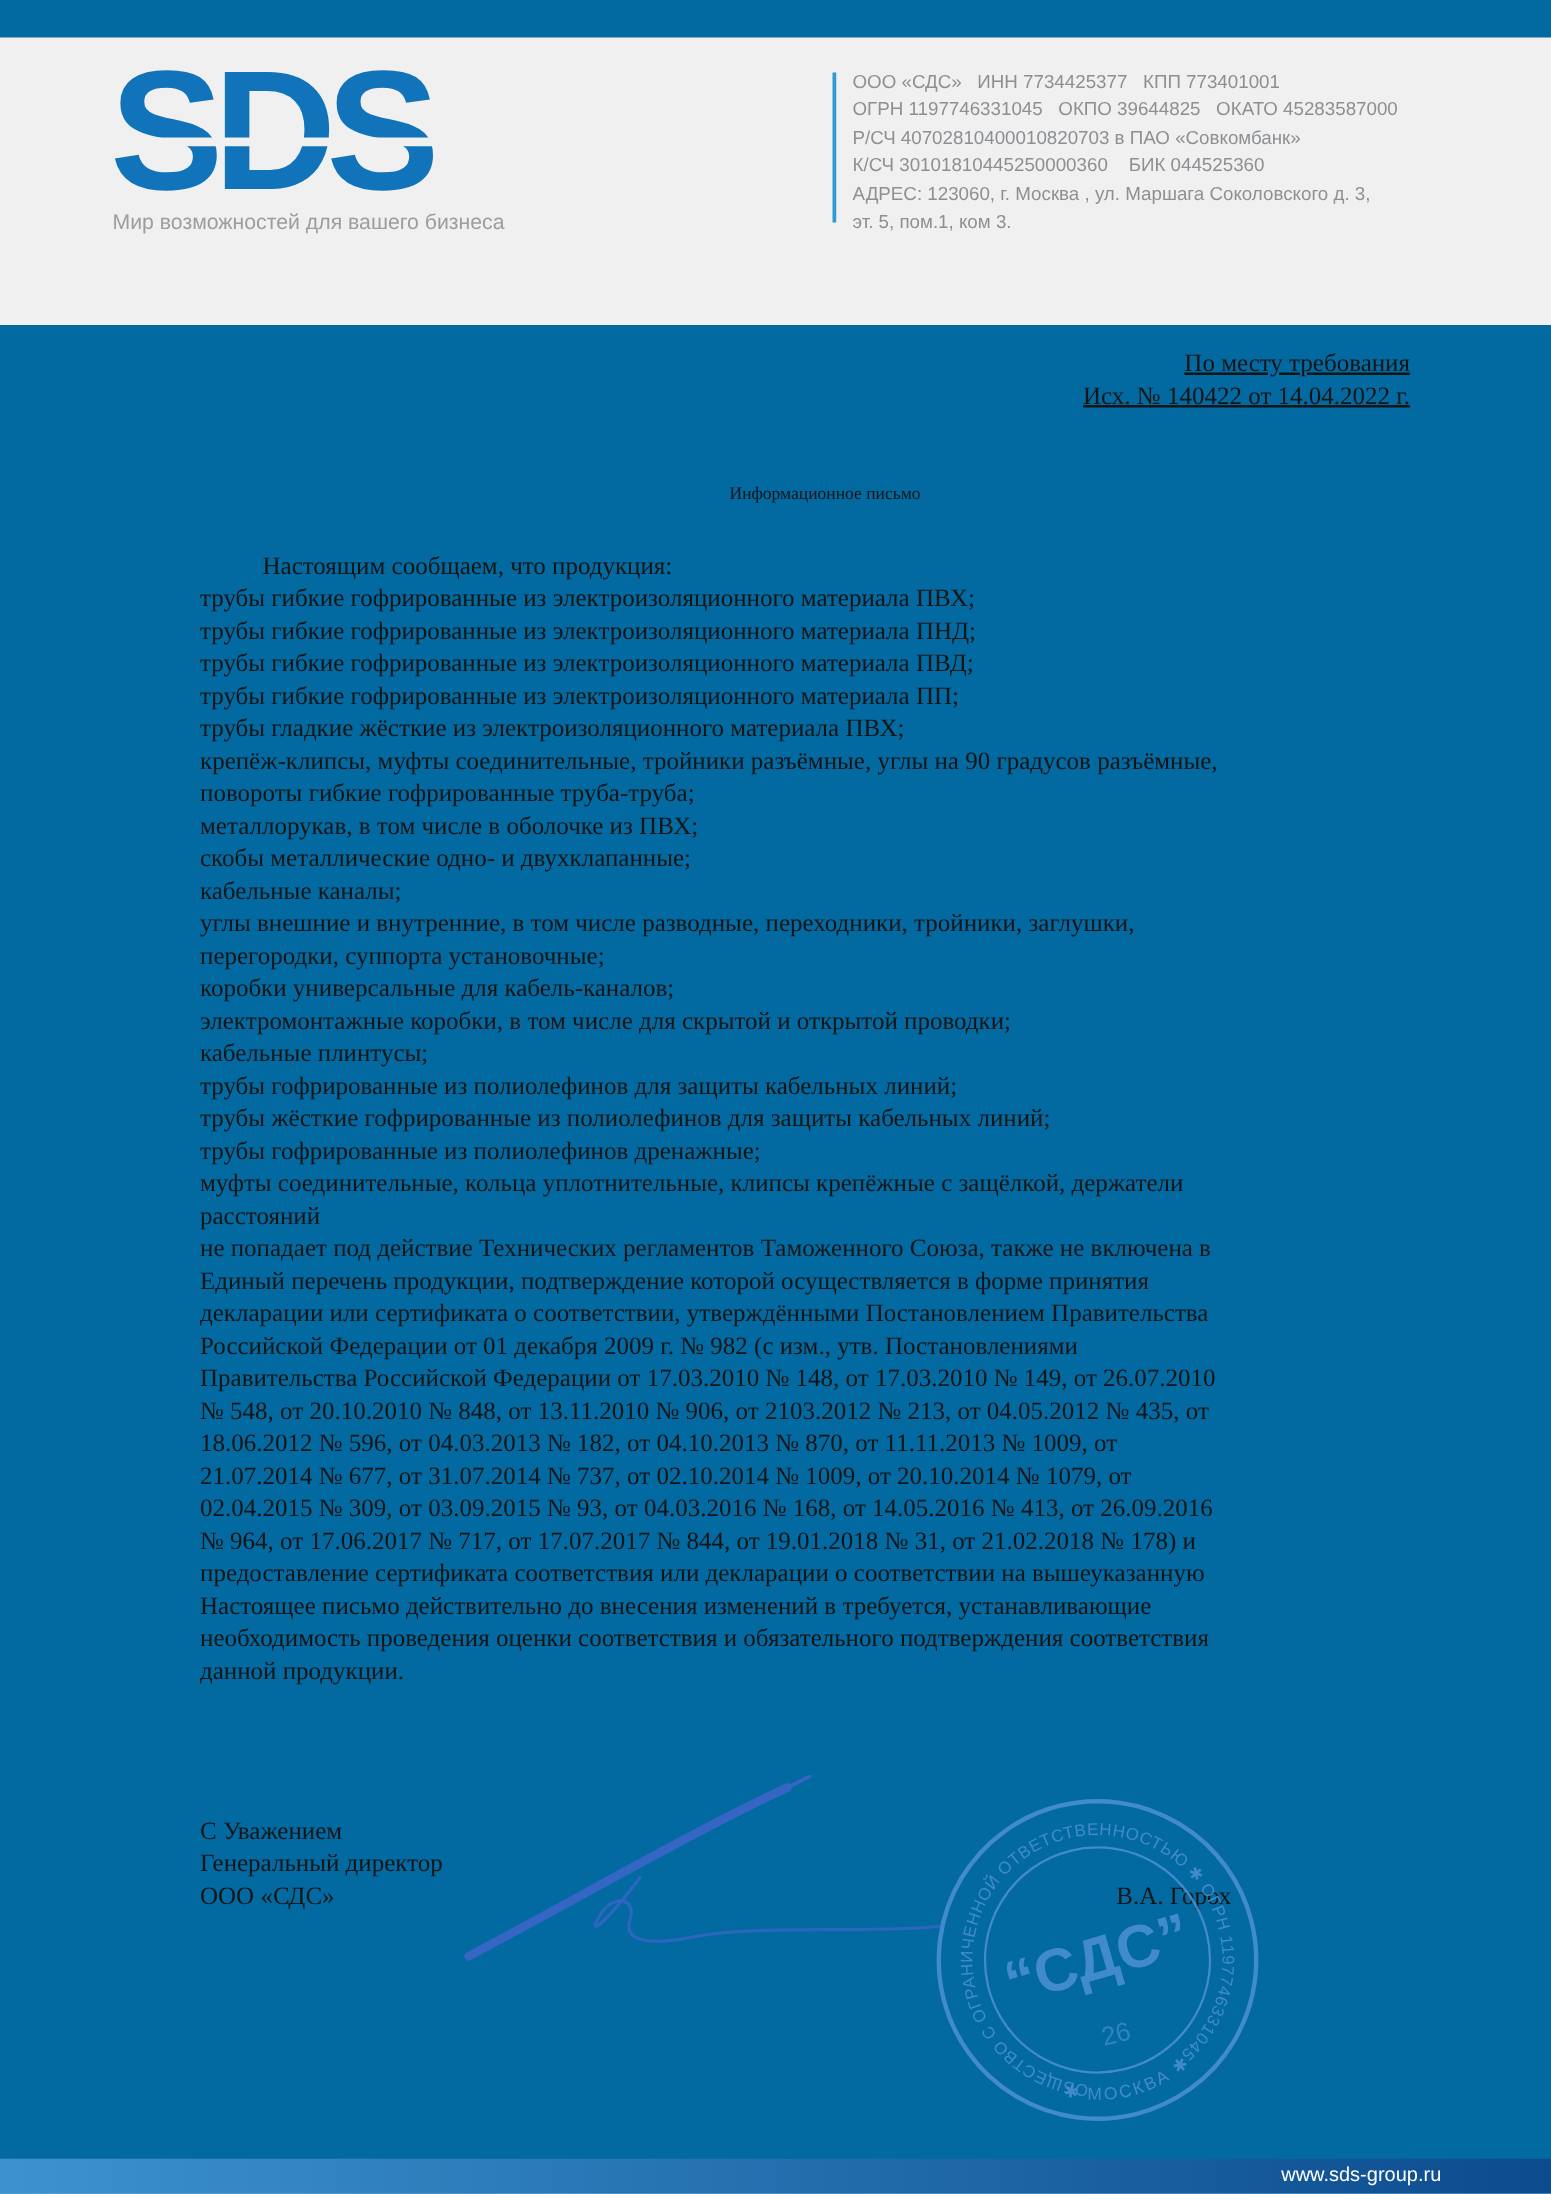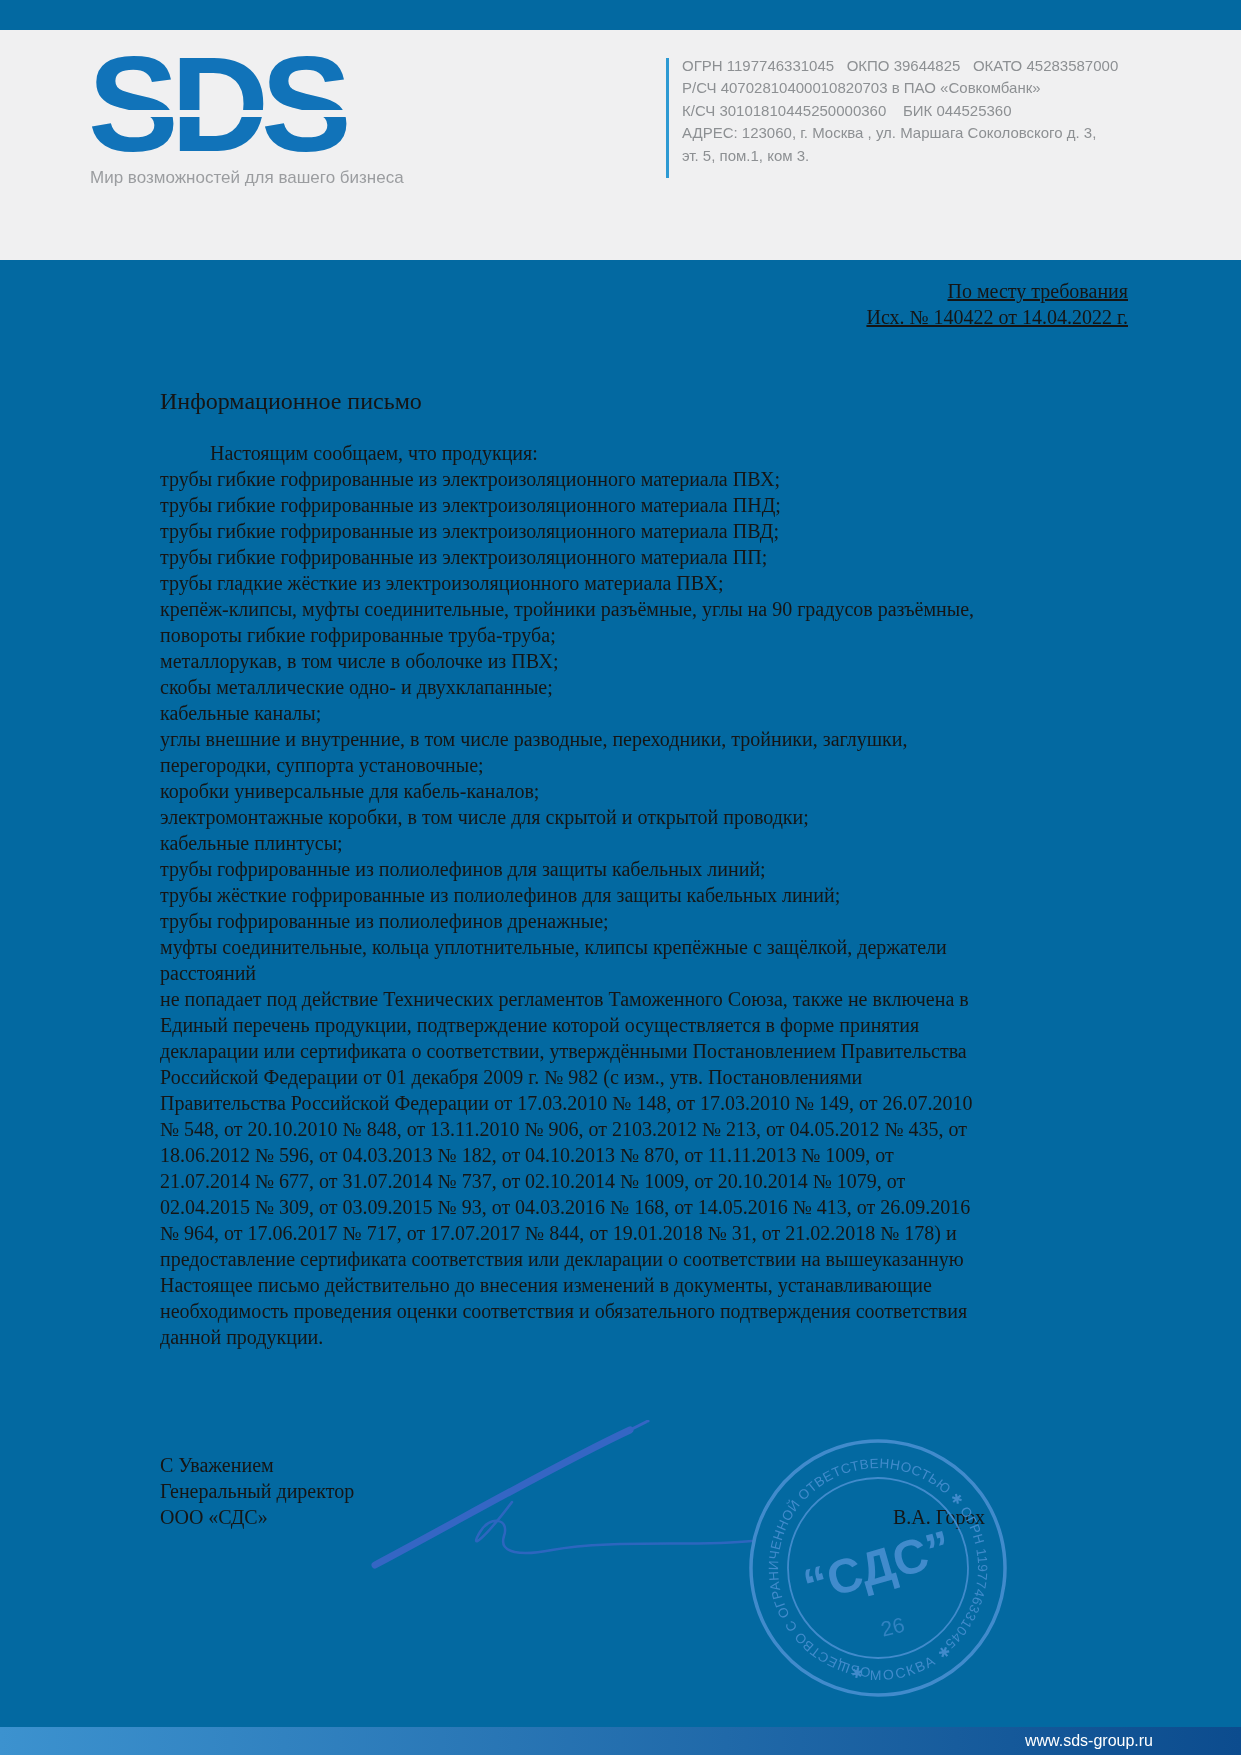--- a/index.html
+++ b/index.html
@@ -19,21 +19,21 @@
   .tagline{position:absolute;left:90px;top:138px;font-family:"Liberation Sans",sans-serif;
            font-size:17px;color:var(--tagline);}
   .hdr-divider{position:absolute;left:666px;top:28px;width:3px;height:120px;background:var(--divider);}
   .details{position:absolute;left:682px;top:25px;font-family:"Liberation Sans",sans-serif;
            font-size:15px;line-height:22.4px;color:var(--muted);}
   .detail-line{white-space:pre;}
 
   
   .ref{position:absolute;left:160px;top:278px;width:968px;text-align:right;
        font-size:20px;line-height:26px;text-decoration:underline;}
-  .title{position:absolute;left:160px;top:388px;width:1000px;text-align:left;font-size:24px;}
+  .title{position:absolute;left:160px;top:388px;width:1000px;text-align:center;font-size:14px;}
   .body-text{position:absolute;left:160px;top:440px;width:980px;font-size:20px;line-height:26px;}
   .intro{text-indent:50px;white-space:nowrap;}
   .line{white-space:nowrap;}
 
   
   .sig{position:absolute;left:160px;top:1452px;font-size:20px;line-height:26px;}
   .sig-name{position:absolute;left:893px;top:1506px;font-size:20px;}
   .scribble{position:absolute;left:300px;top:1420px;}
 
   
@@ -50,20 +50,21 @@
 <body>
 
 <div class="page">
 
   <div class="band">
     <div class="logo">SDS</div>
     <div class="logo-stripe"></div>
     <div class="tagline">Мир возможностей для вашего бизнеса</div>
     <div class="hdr-divider"></div>
     <div class="details">
+        <div class="detail-line">ООО «СДС»   ИНН 7734425377   КПП 773401001</div>
         <div class="detail-line">ОГРН 1197746331045   ОКПО 39644825   ОКАТО 45283587000</div>
         <div class="detail-line">Р/СЧ 40702810400010820703 в ПАО «Совкомбанк»</div>
         <div class="detail-line">К/СЧ 30101810445250000360    БИК 044525360</div>
         <div class="detail-line">АДРЕС: 123060, г. Москва , ул. Маршага Соколовского д. 3,</div>
         <div class="detail-line">эт. 5, пом.1, ком 3.</div>
       </div>
   </div>
 
   <div class="ref">
     <div>По месту требования</div>
@@ -99,21 +100,21 @@
         <div class="line">Единый перечень продукции, подтверждение которой осуществляется в форме принятия</div>
         <div class="line">декларации или сертификата о соответствии, утверждёнными Постановлением Правительства</div>
         <div class="line">Российской Федерации от 01 декабря 2009 г. № 982 (с изм., утв. Постановлениями</div>
         <div class="line">Правительства Российской Федерации от 17.03.2010 № 148, от 17.03.2010 № 149, от 26.07.2010</div>
         <div class="line">№ 548, от 20.10.2010 № 848, от 13.11.2010 № 906, от 2103.2012 № 213, от 04.05.2012 № 435, от</div>
         <div class="line">18.06.2012 № 596, от 04.03.2013 № 182, от 04.10.2013 № 870, от 11.11.2013 № 1009, от</div>
         <div class="line">21.07.2014 № 677, от 31.07.2014 № 737, от 02.10.2014 № 1009, от 20.10.2014 № 1079, от</div>
         <div class="line">02.04.2015 № 309, от 03.09.2015 № 93, от 04.03.2016 № 168, от 14.05.2016 № 413, от 26.09.2016</div>
         <div class="line">№ 964, от 17.06.2017 № 717, от 17.07.2017 № 844, от 19.01.2018 № 31, от 21.02.2018 № 178) и</div>
         <div class="line">предоставление сертификата соответствия или декларации о соответствии на вышеуказанную</div>
-        <div class="line">Настоящее письмо действительно до внесения изменений в документы, устанавливающие</div>
+        <div class="line">Настоящее письмо действительно до внесения изменений в требуется, устанавливающие</div>
         <div class="line">необходимость проведения оценки соответствия и обязательного подтверждения соответствия</div>
         <div class="line">данной продукции.</div>
       </div>
   </div>
 
   <div class="sig">
     <div>С Уважением</div>
     <div>Генеральный директор</div>
     <div>ООО «СДС»</div>
   </div>

